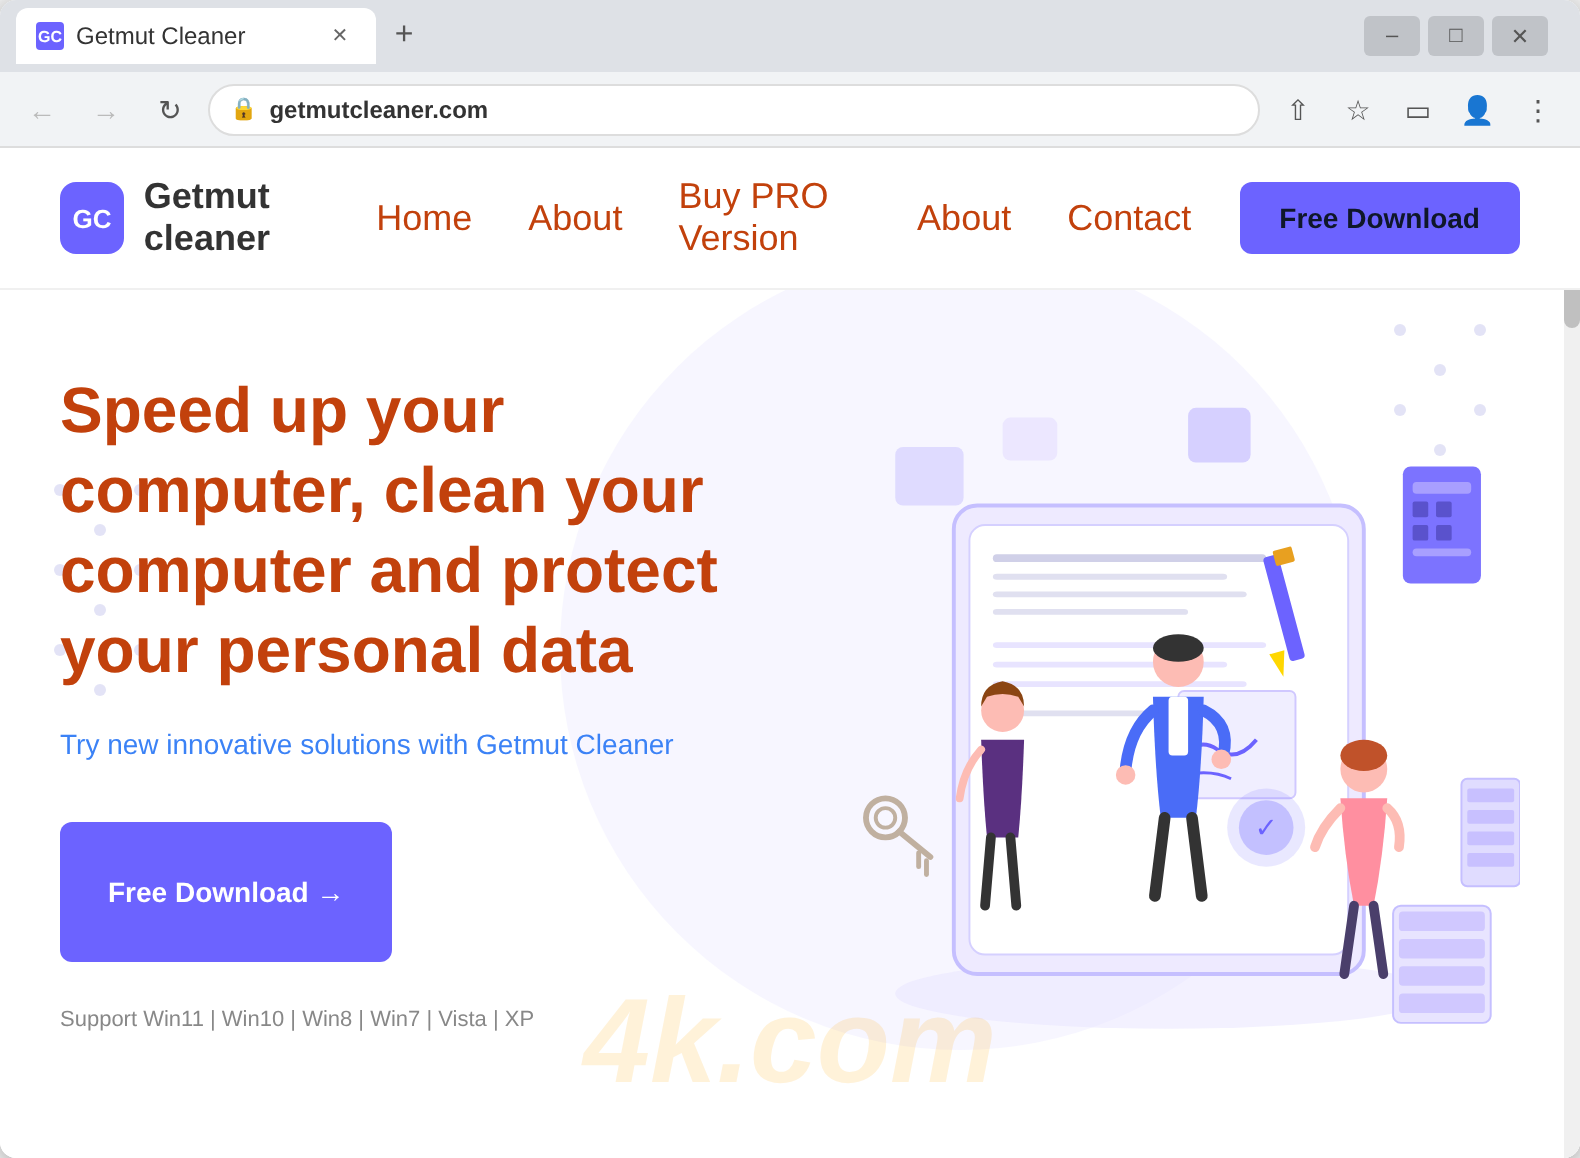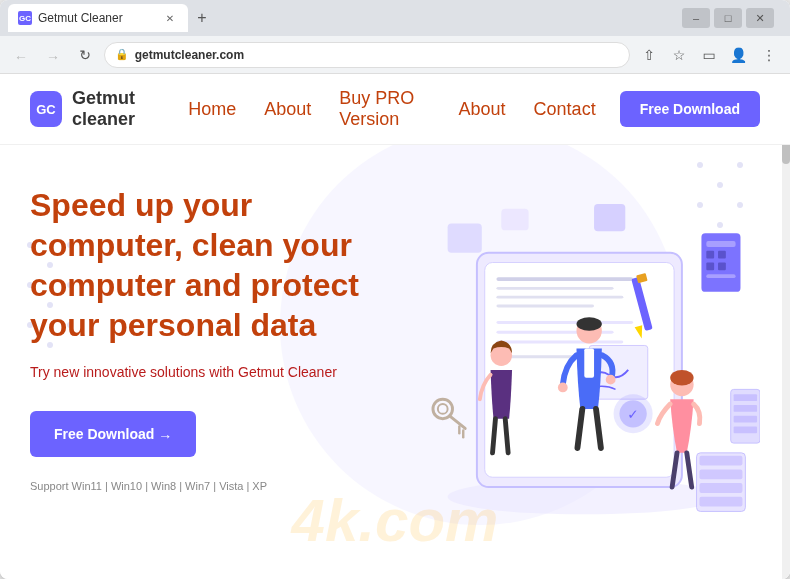--- a/index.html
+++ b/index.html
@@ -199,21 +199,21 @@
       margin-right: 24px;
     }
     .nav-link {
       font-size: 18px;
       color: #c2410c;
       text-decoration: none;
       cursor: pointer;
     }
     .btn-free-download {
       background: #6c63ff;
-      color: #ffffff;
+      color: #0f172a;
       border: none;
       border-radius: 6px;
       padding: 10px 20px;
       font-size: 14px;
       font-weight: 600;
       cursor: pointer;
       white-space: nowrap;
     }
 
     
@@ -232,30 +232,30 @@
     }
     .hero-title {
       font-size: 32px;
       font-weight: 800;
       color: #c2410c;
       line-height: 1.25;
       margin-bottom: 16px;
     }
     .hero-subtitle {
       font-size: 14px;
-      color: #b91c1c;
+      color: #3b82f6;
       margin-bottom: 28px;
       line-height: 1.6;
     }
     .btn-hero-download {
       background: #6c63ff;
       color: white;
       border: none;
       border-radius: 6px;
-      padding: 15px 24px;
+      padding: 27px 24px;
       font-size: 14px;
       font-weight: 600;
       cursor: pointer;
       display: inline-flex;
       align-items: center;
       gap: 8px;
       margin-bottom: 20px;
     }
     .hero-version-info {
       font-size: 11px;

